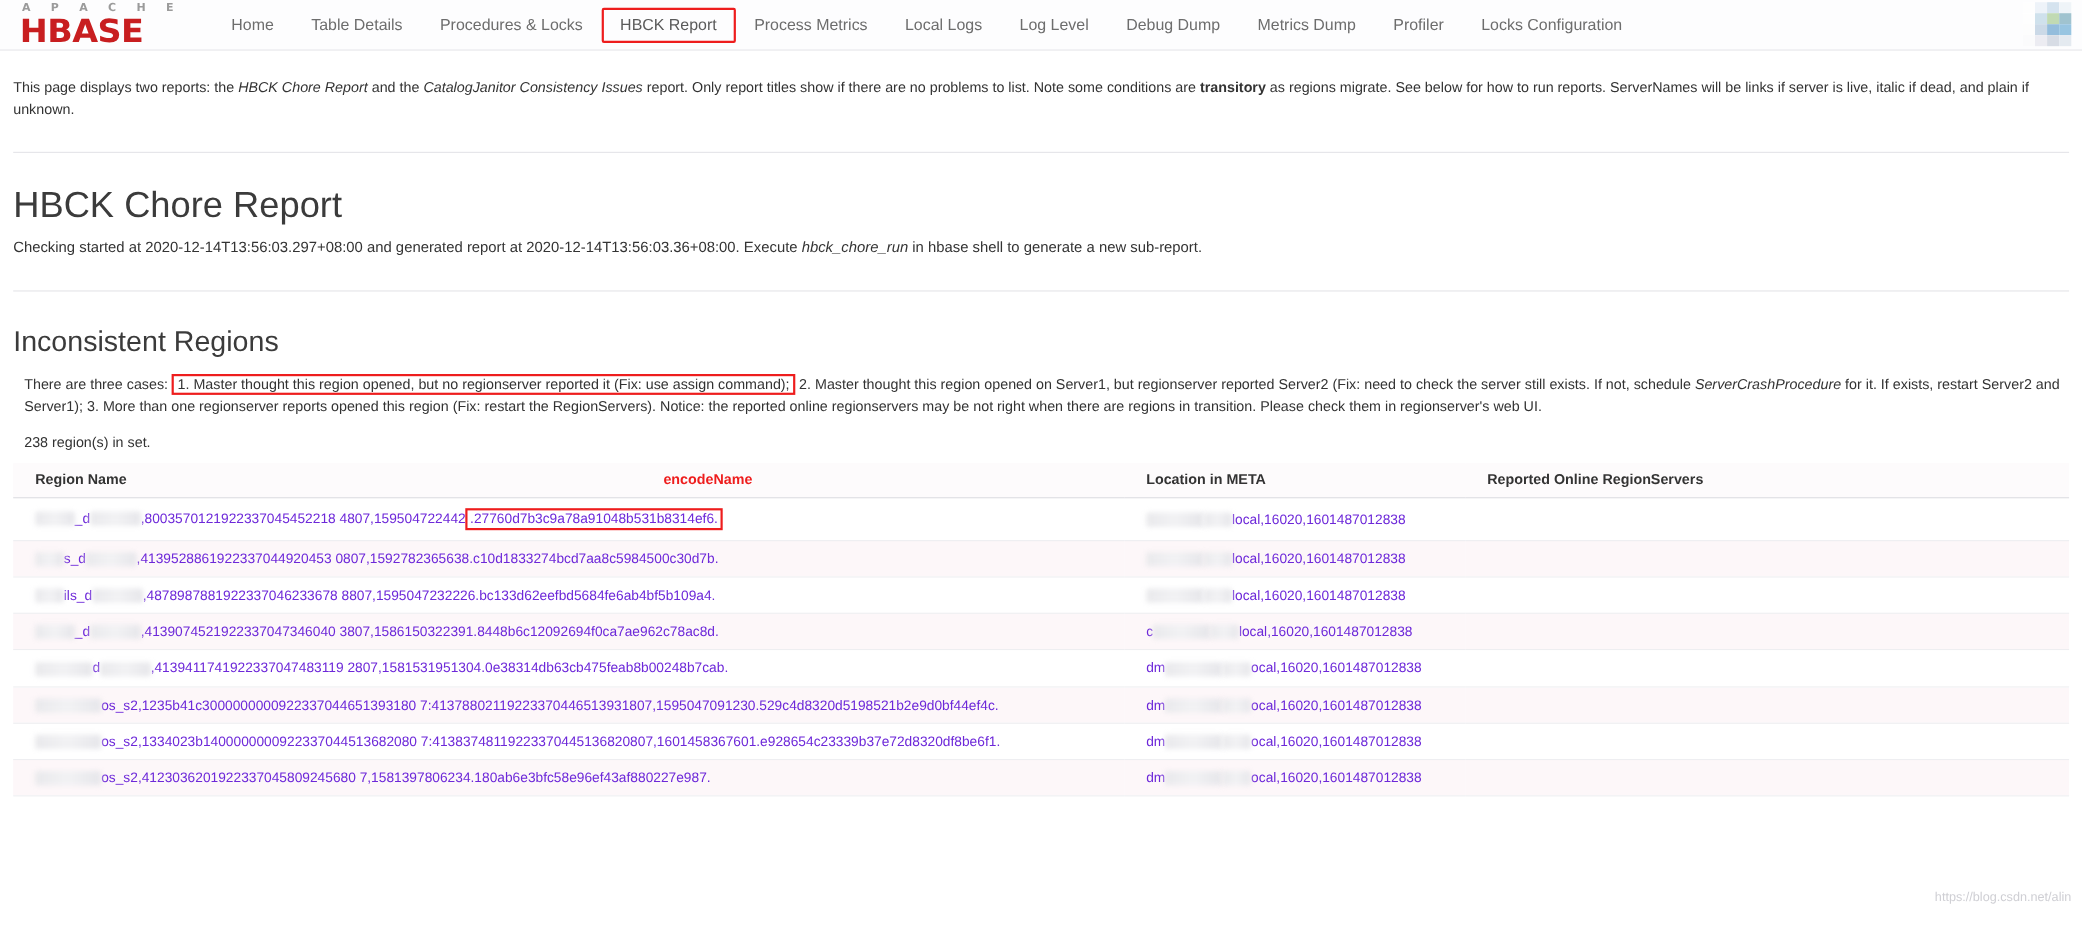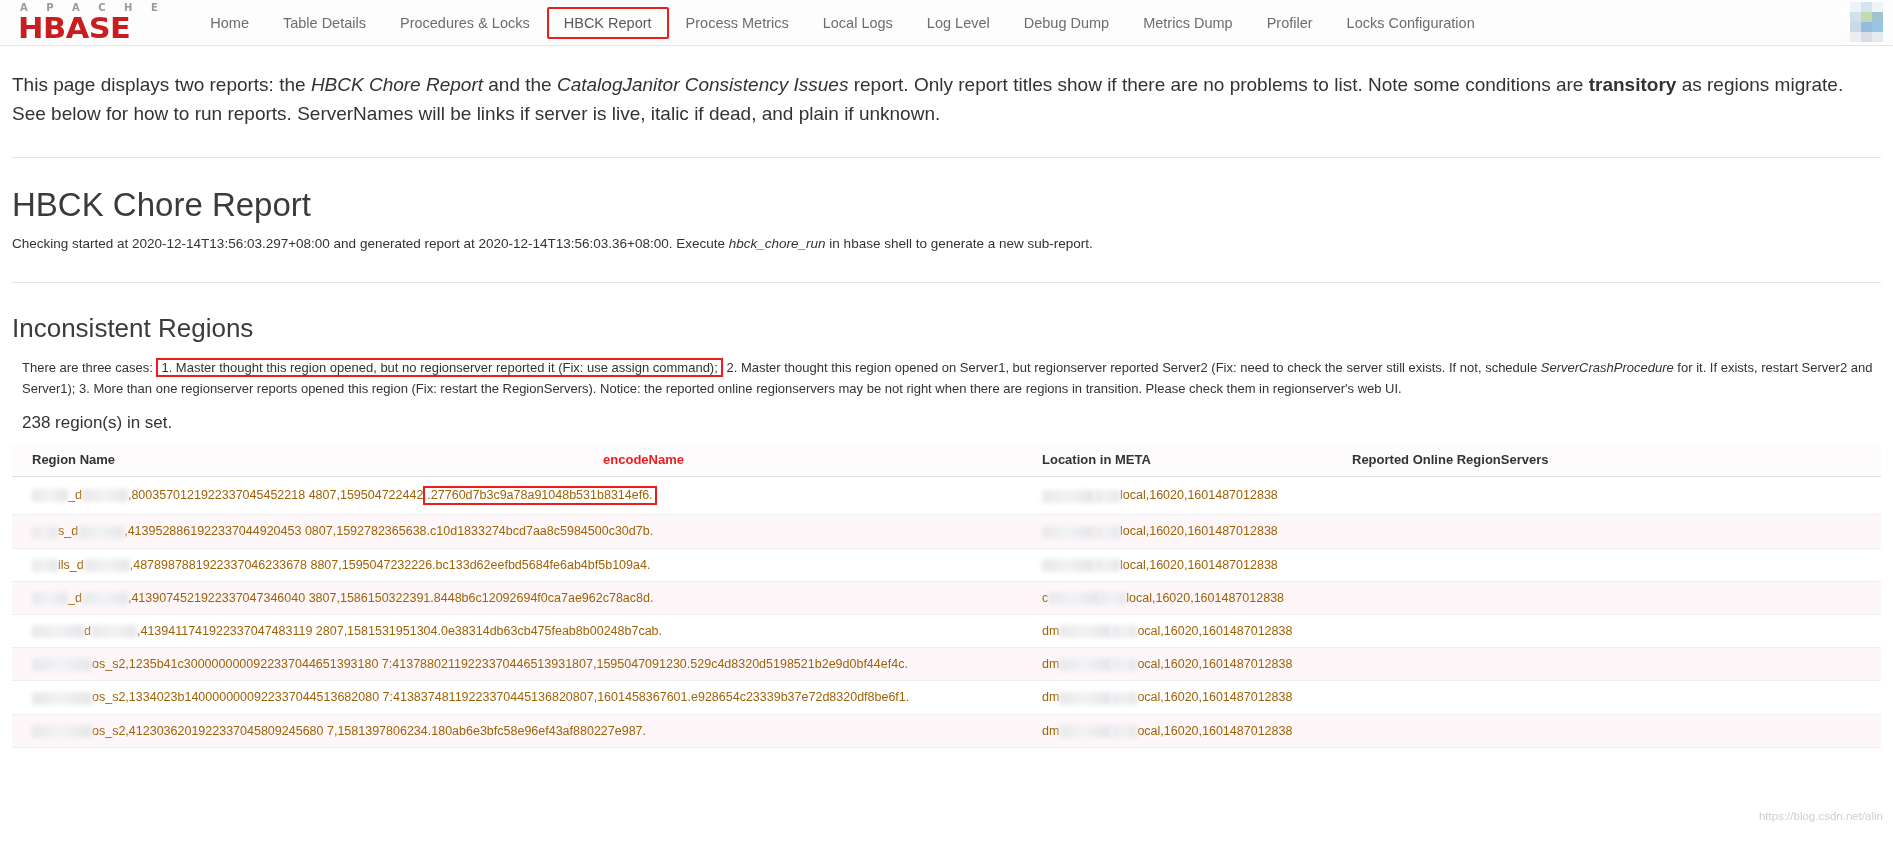--- a/index.html
+++ b/index.html
@@ -85,21 +85,21 @@
     grid-template-columns: repeat(4, 1fr);
     grid-template-rows: repeat(4, 1fr);
     opacity: 0.95;
   }
 
   
   .content {
     padding: 0 12px;
   }
   .intro {
-    font-size: 19px;
+    font-size: 13px;
     line-height: 1.55;
     color: #333;
     margin-top: 24px;
     margin-bottom: 0;
     max-width: 1880px;
   }
   .intro i { font-style: italic; }
   .intro b { font-weight: 700; }
 
   hr.sep {
@@ -139,21 +139,21 @@
     max-width: 1860px;
   }
   .cases i { font-style: italic; }
   .case-box {
     border: 2px solid #ee1d1d;
     padding: 0 3px;
     display: inline;
     text-align: center;
   }
   .count-line {
-    font-size: 17px;
+    font-size: 13px;
     color: #333;
     margin: 13px 0 0 10px;
   }
 
   
   table.regions {
     width: 100%;
     border-collapse: collapse;
     margin-top: 12px;
     font-size: 12.5px;
@@ -164,21 +164,21 @@
     font-weight: 700;
     color: #333;
     font-size: 13px;
     padding: 7px 8px 9px 20px;
     border-bottom: 1px solid #dddde2;
     background: #fdfbfc;
   }
   table.regions tbody td {
     padding: 9px 8px 9px 20px;
     border-bottom: 1px solid #eeeef1;
-    color: #a16207;
+    color: #6d28d9;
     white-space: nowrap;
     overflow: hidden;
     vertical-align: middle;
   }
   table.regions tbody tr:nth-child(odd) { background: #ffffff; }
   table.regions tbody tr:nth-child(even) { background: #fdf7f9; }
 
   .col-region { width: 1010px; }
   .col-meta   { width: 310px; }
   .col-rs     { width: auto; }

